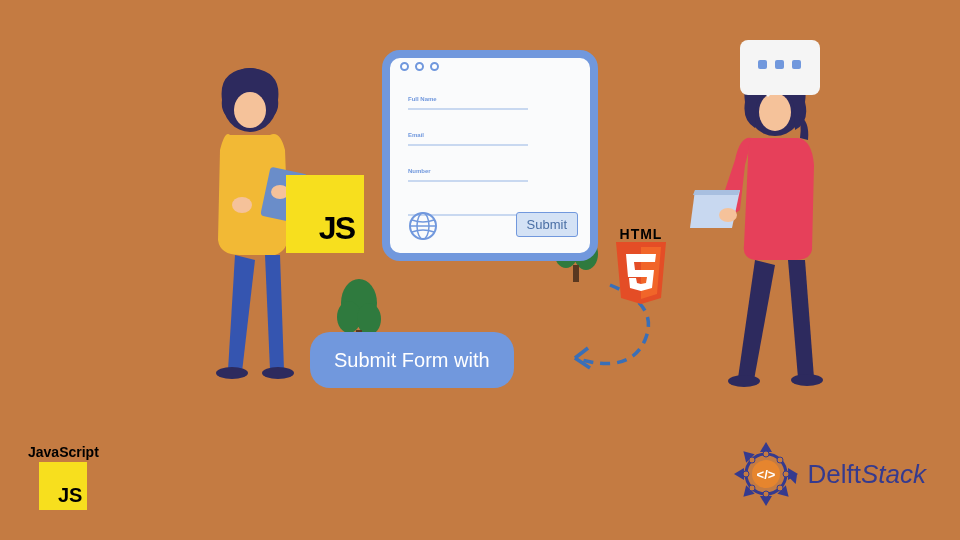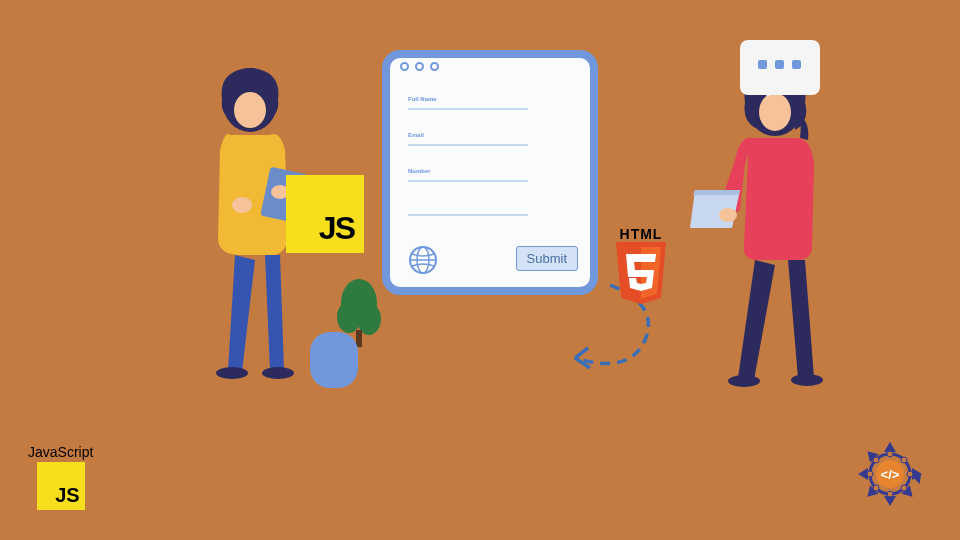--- a/index.html
+++ b/index.html
@@ -9,21 +9,21 @@
   background: #c47b42;
   position: relative;
   overflow: hidden;
   font-family: Arial, sans-serif;
 }
 .browser-window {
   position: absolute;
   left: 382px;
   top: 50px;
   width: 216px;
-  height: 245px;
+  height: 211px;
   background: #fafbfc;
   border: 8px solid #7198dd;
   border-radius: 18px;
 }
 .browser-dots {
   position: absolute;
   top: 4px;
   left: 10px;
   display: flex;
   gap: 6px;
@@ -171,21 +171,21 @@
   letter-spacing: 1px;
 }
 .js-corner {
   position: absolute;
   left: 28px;
   bottom: 30px;
   text-align: center;
 }
 .js-corner-text {
   font-size: 14px;
-  font-weight: normal;
+  font-weight: bold;
   color: #000;
   margin-bottom: 2px;
 }
 .js-corner-logo {
   width: 48px;
   height: 48px;
   background: #f7df1e;
   display: flex;
   align-items: flex-end;
   justify-content: flex-end;
@@ -292,21 +292,21 @@
   </svg>
   <div class="submit-btn">Submit</div>
 </div>
 
 <svg class="arrow-curve" viewBox="0 0 120 100">
   <path d="M 60 5 Q 110 25 95 60 Q 80 95 25 78" fill="none" stroke="#3a6fb7" stroke-width="3.5" stroke-dasharray="10 7"></path>
   <path d="M 25 78 L 38 68 M 25 78 L 40 88" fill="none" stroke="#3a6fb7" stroke-width="3.5"></path>
 </svg>
 
 <div class="caption-box">
-  <br>
+  <span>Submit Form with</span><br>
 </div>
 
 <div class="js-logo">
   <span>JS</span>
 </div>
 
 <div class="html5-badge">
   <div class="html5-text">HTML</div>
   <svg viewBox="0 0 58 66" width="58" height="66">
     <path d="M 4 0 L 54 0 L 49 56 L 29 62 L 9 56 Z" fill="#e44d26"></path>
@@ -343,13 +343,16 @@
           <circle cx="14" cy="-14" r="3"></circle>
         <circle cx="20" cy="0" r="3"></circle>
           <circle cx="14" cy="14" r="3"></circle>
         <circle cx="0" cy="20" r="3"></circle>
           <circle cx="-14" cy="14" r="3"></circle>
         <circle cx="-20" cy="0" r="3"></circle>
           <circle cx="-14" cy="-14" r="3"></circle>
       </g>
     </g>
   </svg>
+  <div class="delft-text">
+    <span class="d1">Delft</span><span class="d2">Stack</span>
+  </div>
 </div>
 
 </body></html>

